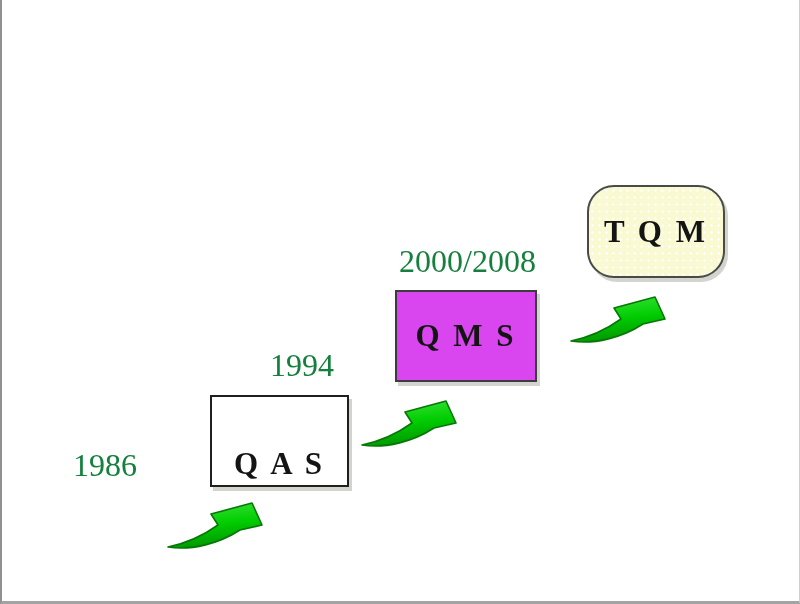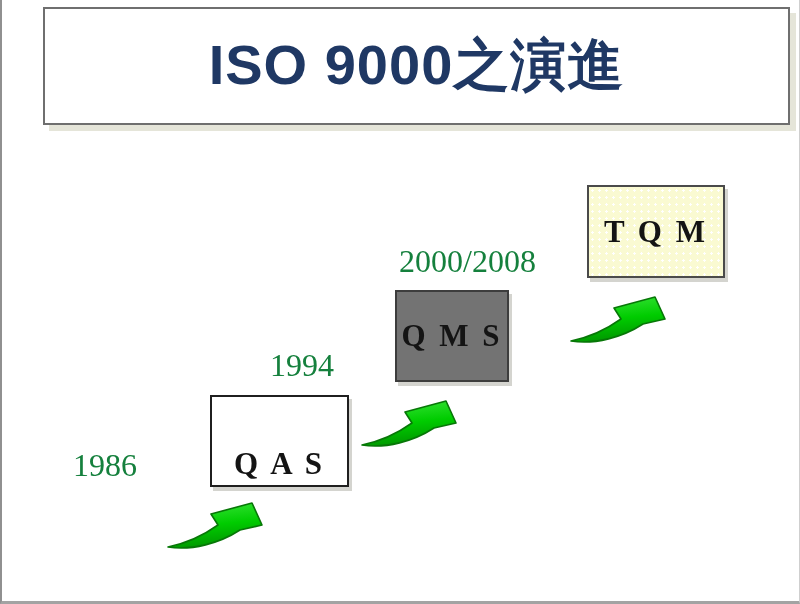--- a/index.html
+++ b/index.html
@@ -72,45 +72,42 @@
     line-height: 1.35;
     white-space: nowrap;
   }
   .latin {
     font-weight: 700;
     font-size: 31px;
     letter-spacing: 3px;
   }
   .box-supplier { left: 5px;   top: 498px; width: 142px; height: 90px; }
   .box-qas      { left: 208px; top: 395px; width: 139px; height: 92px; justify-content: flex-end; }
-  .box-qms      { left: 393px; top: 290px; width: 114px; height: 92px;
-                  background: #737373; border-color: #3d3d3d; }
+  .box-qms      { left: 393px; top: 290px; width: 142px; height: 92px;
+                  background: #d946ef; border-color: #3d3d3d; }
   .box-tqm      { left: 585px; top: 185px; width: 138px; height: 93px;
                   background-color: #fafad2;
                   background-image: radial-gradient(circle, #ffffff 1.2px, rgba(255,255,255,0) 1.3px);
                   background-size: 7px 7px;
-                  border-color: #4a4a4a; }
+                  border-color: #4a4a4a; border-radius: 27px; }
   
   .arrow {
     position: absolute;
     width: 106px;
     height: 60px;
   }
   .arrow-1 { left: 162px; top: 499px; }
   .arrow-2 { left: 356px; top: 397px; }
   .arrow-3 { left: 565px; top: 293px; }
 </style>
 </head>
 <body>
 
 <div class="slide">
 
-  <div class="title-box">
-    <span class="title-text">ISO 9000之演進</span>
-  </div>
 
   <div class="year year-1987">1986</div>
   <div class="year year-1994">1994</div>
   <div class="year year-2000">2000/2008</div>
 
 
   <div class="stage-box box-qas">
     <div class="stage-line latin">Q A S</div>
   </div>
 

